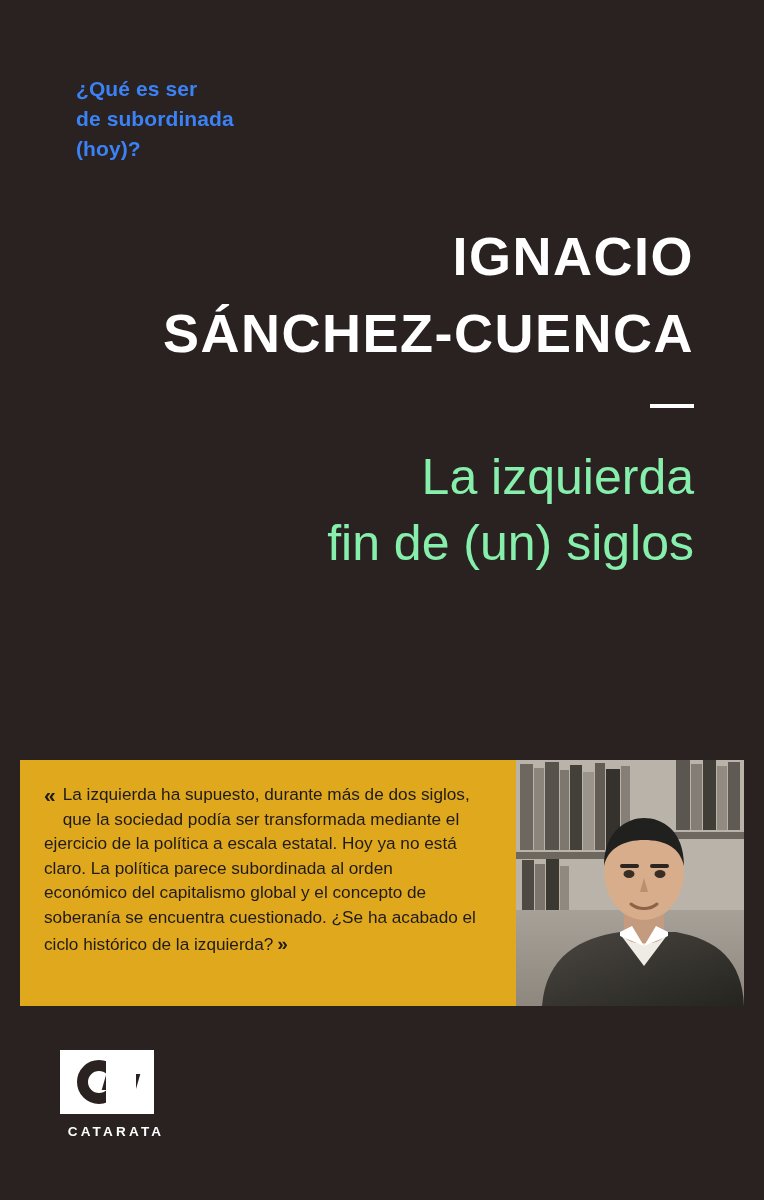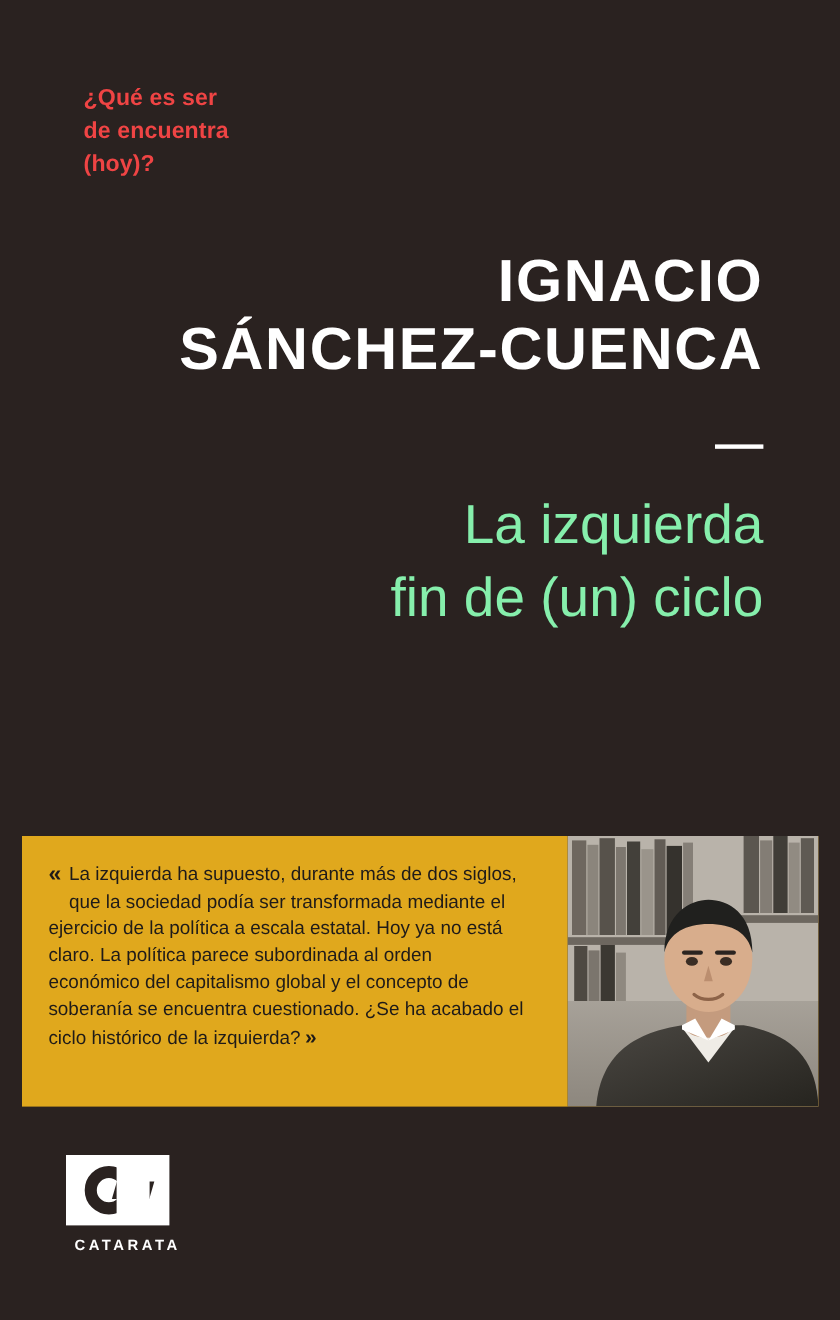--- a/index.html
+++ b/index.html
@@ -24,41 +24,41 @@
 
   
   .series {
     position: absolute;
     left: 76px;
     top: 74px;
     font-size: 21px;
     font-weight: bold;
     line-height: 1.42;
     letter-spacing: 0.1px;
-    color: #ef4444;
+    color: #3b82f6;
   }
   .series .line { display: block; white-space: nowrap; }
 
   
   .author {
     position: absolute;
     right: 70px;
     top: 228px;
     text-align: right;
     width: 640px;
   }
   .author .l1, .author .l2 {
     display: block;
     font-weight: bold;
     color: #ffffff;
     letter-spacing: 1.5px;
     line-height: 1.05;
   }
   .author .l1 { font-size: 54px; }
-  .author .l2 { font-size: 54px; margin-top: 4px; }
+  .author .l2 { font-size: 54px; margin-top: 20px; }
 
   
   .rule {
     position: absolute;
     right: 70px;
     top: 404px;
     width: 44px;
     height: 4px;
     background: #ffffff;
   }
@@ -174,34 +174,34 @@
     color: #ffffff;
   }
 </style>
 </head>
 <body>
 
 <div class="cover">
 
   <div class="series">
     <span class="line">¿Qué es ser</span>
-    <span class="line">de encuentra</span>
+    <span class="line">de subordinada</span>
     <span class="line">(hoy)?</span>
   </div>
 
   <div class="author">
     <span class="l1">IGNACIO</span>
     <span class="l2">SÁNCHEZ-CUENCA</span>
   </div>
 
   <div class="rule"></div>
 
   <div class="title">
     <span class="tline">La izquierda</span>
-    <span class="tline">fin de (un) ciclo</span>
+    <span class="tline">fin de (un) siglos</span>
   </div>
 
   <div class="band"></div>
 
   <div class="blurb">
     <span class="quote-open">«</span><span>La izquierda ha supuesto, durante más de dos siglos, que la sociedad podía ser transformada mediante el ejercicio de la política a escala estatal. Hoy ya no está claro. La política parece subordinada al orden económico del capitalismo global y el concepto de soberanía se encuentra cuestionado. ¿Se ha acabado el ciclo histórico de la izquierda?</span><span class="quote-close">»</span>
   </div>
 
   <div class="photo">
     <svg width="228" height="246" viewBox="0 0 228 246" aria-hidden="true">

